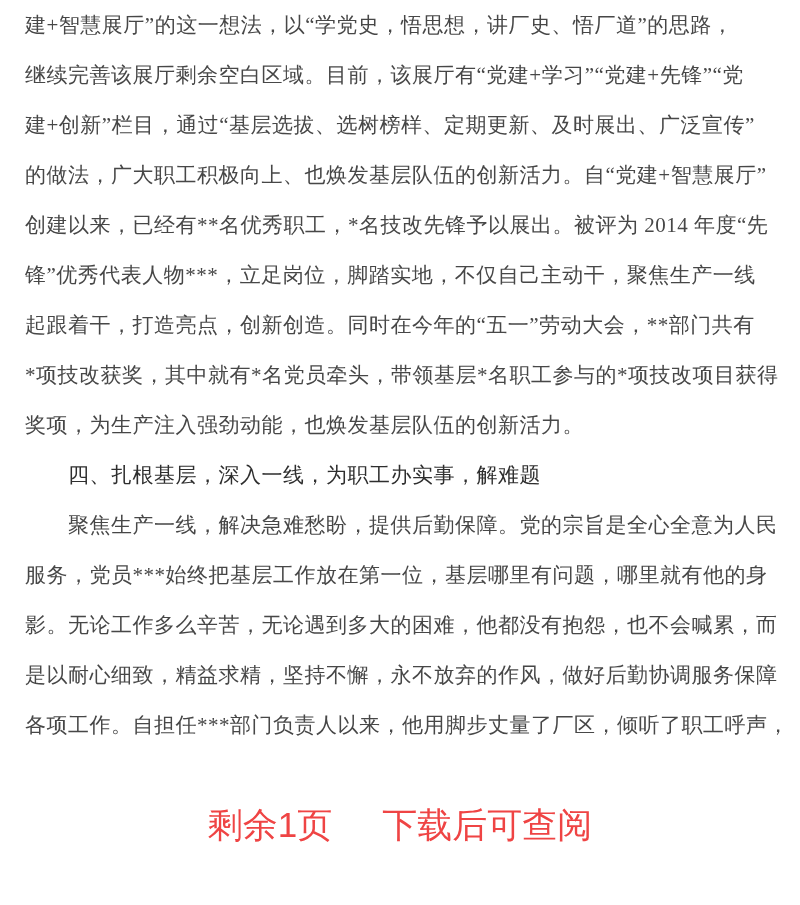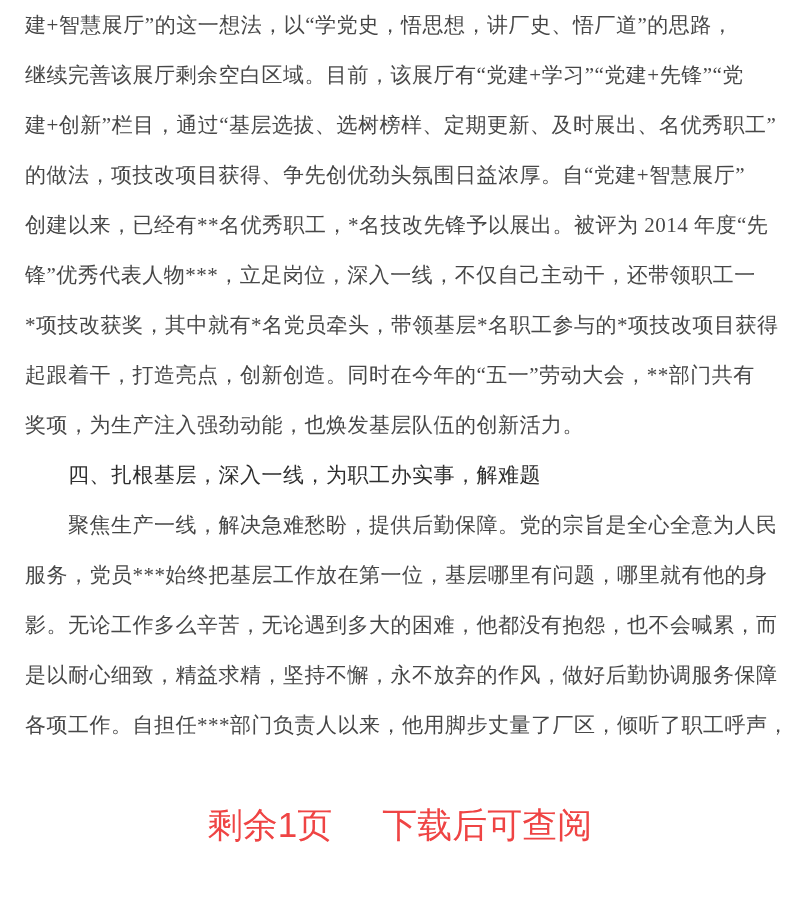--- a/index.html
+++ b/index.html
@@ -58,26 +58,26 @@
 </head>
 <body>
 
 <div class="page">
 
   <div class="doc">
 
     <div>
       <div class="line">建+智慧展厅”的这一想法，以“学党史，悟思想，讲厂史、悟厂道”的思路，</div>
       <div class="line">继续完善该展厅剩余空白区域。目前，该展厅有“党建+学习”“党建+先锋”“党</div>
-      <div class="line">建+创新”栏目，通过“基层选拔、选树榜样、定期更新、及时展出、名优秀职工”</div>
-      <div class="line">的做法，项技改项目获得、争先创优劲头氛围日益浓厚。自“党建+智慧展厅”</div>
+      <div class="line">建+创新”栏目，通过“基层选拔、选树榜样、定期更新、及时展出、广泛宣传”</div>
+      <div class="line">的做法，广大职工积极向上、也焕发基层队伍的创新活力。自“党建+智慧展厅”</div>
       <div class="line">创建以来，已经有**名优秀职工，*名技改先锋予以展出。被评为 2014 年度“先</div>
-      <div class="line">锋”优秀代表人物***，立足岗位，深入一线，不仅自己主动干，还带领职工一</div>
+      <div class="line">锋”优秀代表人物***，立足岗位，脚踏实地，不仅自己主动干，聚焦生产一线</div>
+      <div class="line">起跟着干，打造亮点，创新创造。同时在今年的“五一”劳动大会，**部门共有</div>
       <div class="line">*项技改获奖，其中就有*名党员牵头，带领基层*名职工参与的*项技改项目获得</div>
-      <div class="line">起跟着干，打造亮点，创新创造。同时在今年的“五一”劳动大会，**部门共有</div>
       <div class="line">奖项，为生产注入强劲动能，也焕发基层队伍的创新活力。</div>
     </div>
 
     <div class="line heading indent">四、扎根基层，深入一线，为职工办实事，解难题</div>
 
     <div>
       <div class="line indent">聚焦生产一线，解决急难愁盼，提供后勤保障。党的宗旨是全心全意为人民</div>
       <div class="line">服务，党员***始终把基层工作放在第一位，基层哪里有问题，哪里就有他的身</div>
       <div class="line">影。无论工作多么辛苦，无论遇到多大的困难，他都没有抱怨，也不会喊累，而</div>
       <div class="line">是以耐心细致，精益求精，坚持不懈，永不放弃的作风，做好后勤协调服务保障</div>

